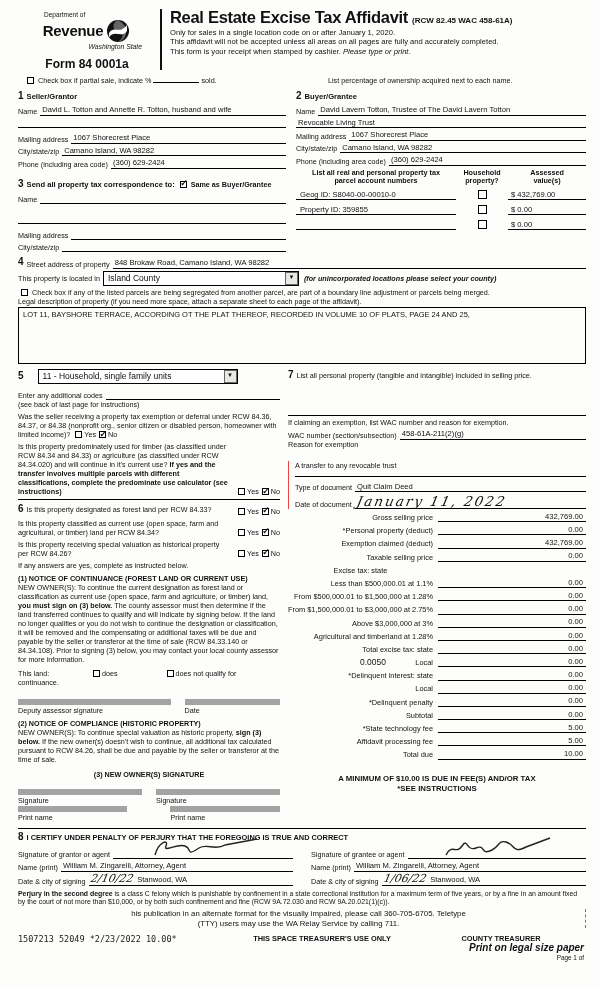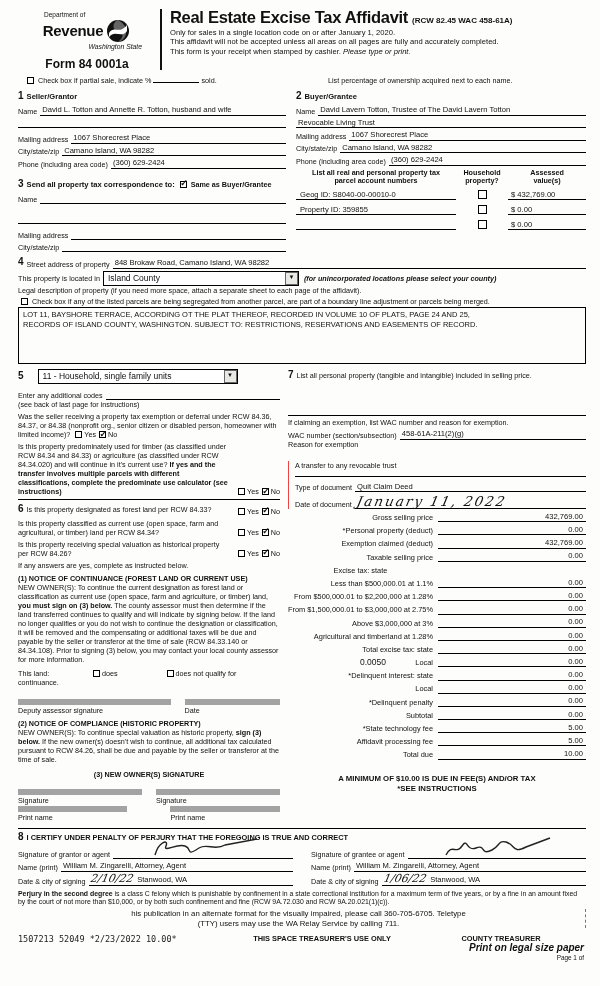--- a/index.html
+++ b/index.html
@@ -242,28 +242,27 @@
       <span class="fval">848 Brokaw Road, Camano Island, WA  98282</span>
     </div>
     <div class="row" style="margin-top:2px; align-items:center;">
       <span style="padding-right:3px;">This property is located in</span>
       <span class="dropdown">
         <span>Island County</span>
         <span class="dd-btn">▼</span>
       </span>
       <span class="b i" style="padding-left:5px;">(for unincorporated locations please select your county)</span>
     </div>
-    <div>Legal description of property (if you need more space, attach a separate sheet to each page of the affidavit).</div>
     <div style="margin-top:2px;">
       <span class="cb"></span>
       <span>Check box if any of the listed parcels are being segregated from another parcel, are part of a boundary line adjustment or parcels being merged.</span>
     </div>
+    <div>Legal description of property (if you need more space, attach a separate sheet to each page of the affidavit).</div>
     <div class="legalbox">
       <div>LOT 11, BAYSHORE TERRACE, ACCORDING OT THE PLAT THEREOF, RECORDED IN VOLUME 10 OF PLATS, PAGE 24 AND 25,</div>
-      <div>RECORDS OF ISLAND COUNTY, WASHINGTON. SUBJECT TO:  RESTRICTIONS, RESERVATIONS AND EASEMENTS OF RECORD.</div>
     </div>
   </div>
 
   <div class="cols57">
 
     <div class="colL" style="width:276px;">
       <div class="row" style="align-items:center;">
         <span class="secnum" style="margin-right:14px;">5</span>
         <span class="dropdown" style="width:200px;">
           <span>11 - Household, single family units</span>
@@ -381,21 +380,21 @@
           </div>
         <div class="mrow">
             <div class="mlabel" style="justify-content:center;">Excise tax: state</div>
             <div class="mghost"></div>
           </div>
         <div class="mrow">
             <div class="mlabel">Less than $500,000.01 at 1.1%</div>
             <div class="mval">0.00</div>
           </div>
         <div class="mrow">
-            <div class="mlabel">From $500,000.01 to $2,200,000 at 1.28%</div>
+            <div class="mlabel">From $500,000.01 to $1,500,000 at 1.28%</div>
             <div class="mval">0.00</div>
           </div>
         <div class="mrow">
             <div class="mlabel">From $1,500,000.01 to $3,000,000 at 2.75%</div>
             <div class="mval">0.00</div>
           </div>
         <div class="mrow">
             <div class="mlabel">Above $3,000,000 at 3%</div>
             <div class="mval">0.00</div>
           </div>

